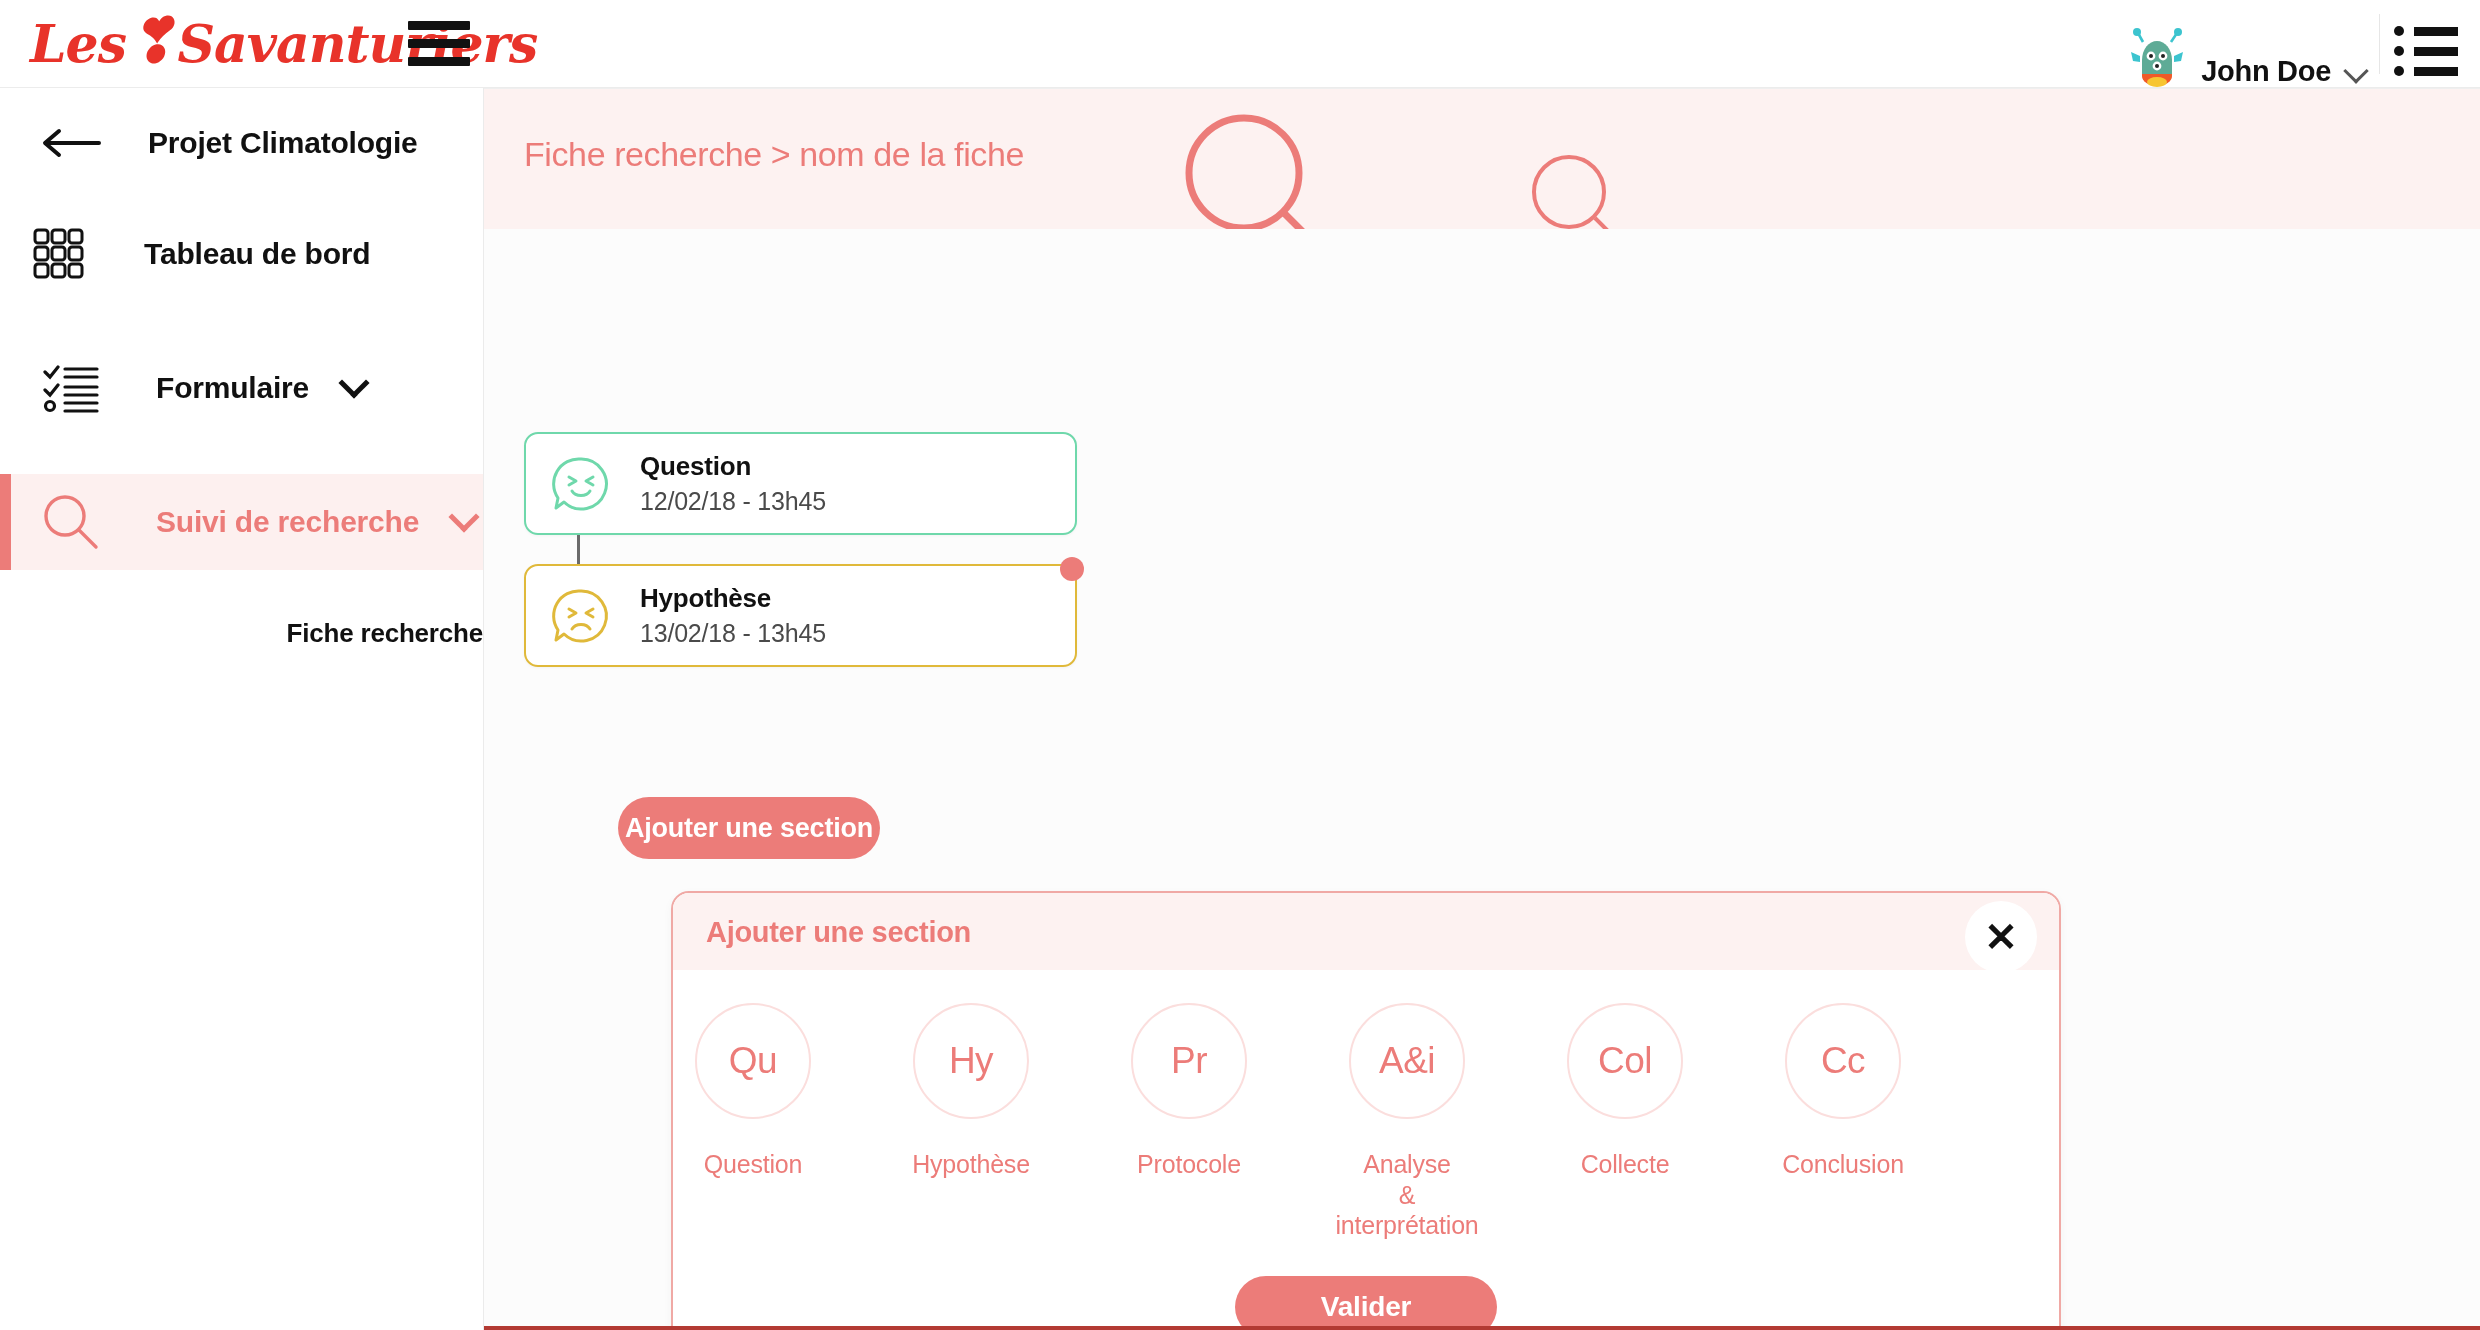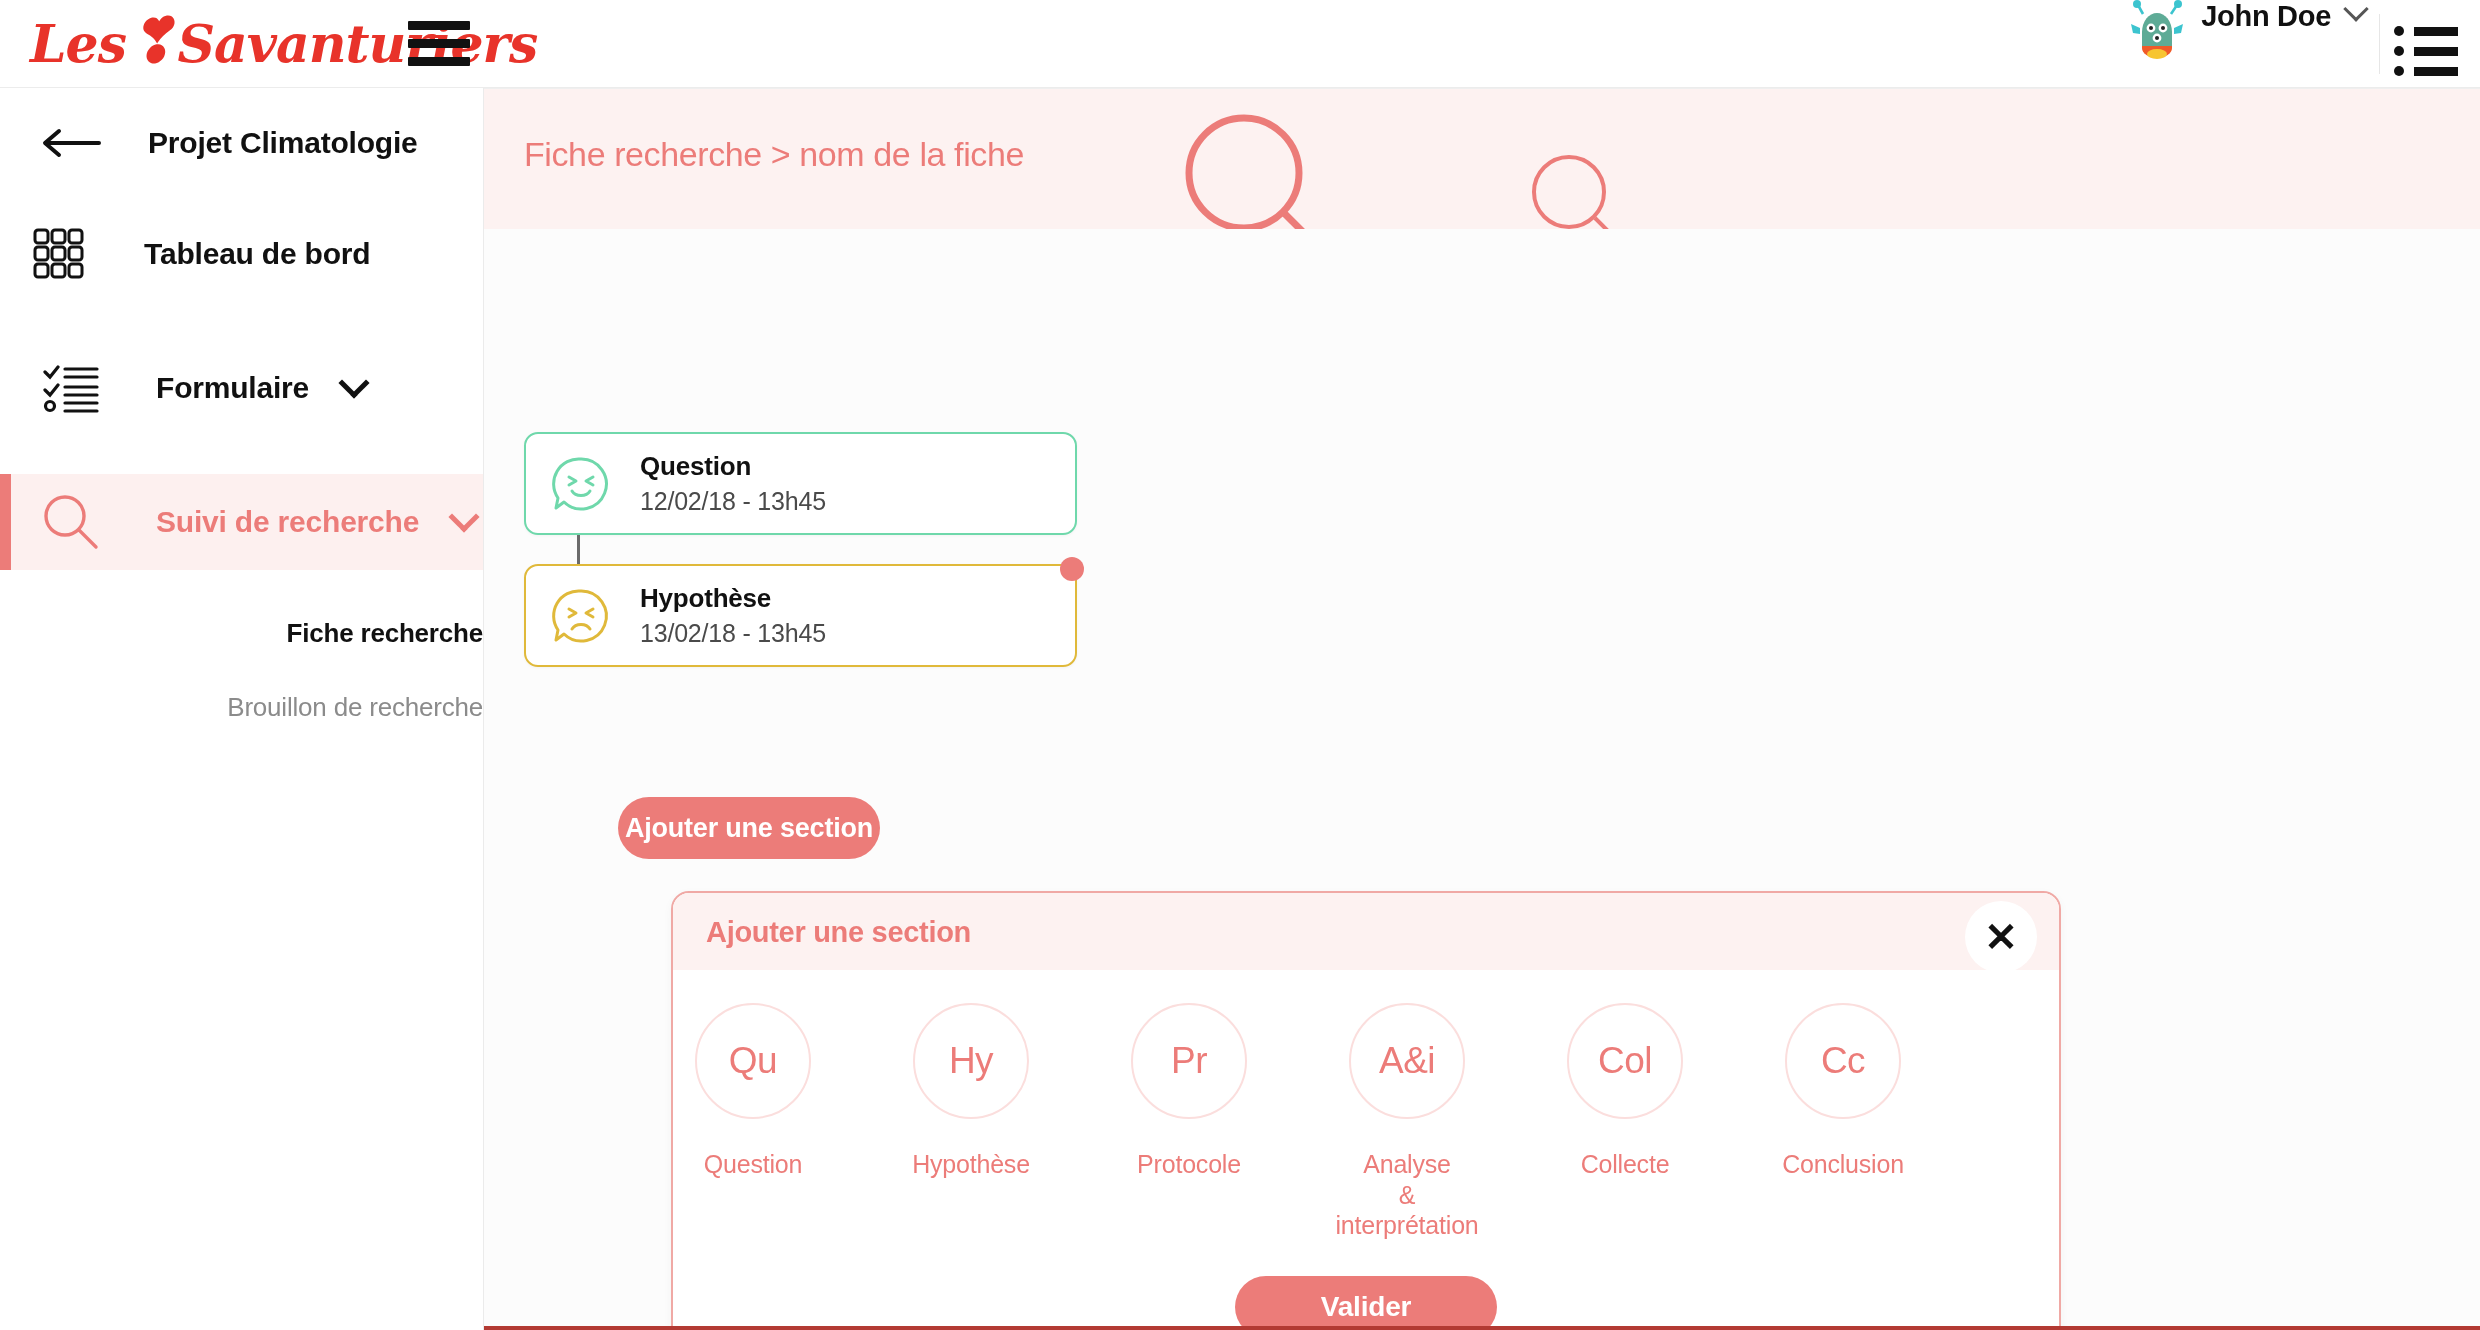--- a/index.html
+++ b/index.html
@@ -28,21 +28,21 @@
   }
   .hamburger {
     position:absolute; left:408px; top:16px; width:62px; height:54px;
     display:flex; flex-direction:column; justify-content:center; gap:9px;
     cursor:pointer;
   }
   .hamburger span { display:block; width:62px; height:9px; background:#111; border-radius:1px; }
 
   .user-area {
     position:absolute; right:115px; top:0; height:88px;
-    display:flex; align-items:flex-start; gap:16px; cursor:pointer;
+    display:flex; align-items:flex-end; gap:16px; cursor:pointer;
   }
   .avatar { width:56px; height:60px; position:relative; }
   .user-name { font-size:29px; font-weight:bold; color:#111; letter-spacing:-0.3px; }
   .chev-sm { width:18px; height:18px; border-right:3px solid #555; border-bottom:3px solid #555;
              transform:rotate(45deg); margin-bottom:8px; }
 
   .topbar-div { position:absolute; right:100px; top:14px; width:1px; height:60px; background:#e6e6e6; }
   .list-icon { position:absolute; right:20px; top:26px; width:66px; height:42px; cursor:pointer; }
   .list-icon .row { display:flex; align-items:center; gap:10px; margin-bottom:10px; }
   .list-icon .dot { width:10px; height:10px; border-radius:50%; background:#111; }
@@ -250,23 +250,20 @@
             </g>
           </svg>
       </div>
       <div class="nav-label">Suivi de recherche</div>
       <div class="chev rose"></div>
     </div>
 
     <div class="sub-item" style="margin-top:26px;">
       <span class="t">Fiche recherche</span>
     </div>
-    <div class="sub-item muted">
-      <span class="t">Brouillon de recherche</span>
-    </div>
 
 
   </div>
 
   <div class="main">
 
     <div class="banner">
       <svg class="deco" style="left:640px; top:22px;" width="260" height="190" viewBox="0 0 260 190">
         <g stroke="#ec7c79" stroke-width="7" fill="none">
             <circle cx="120" cy="62" r="55"></circle>

